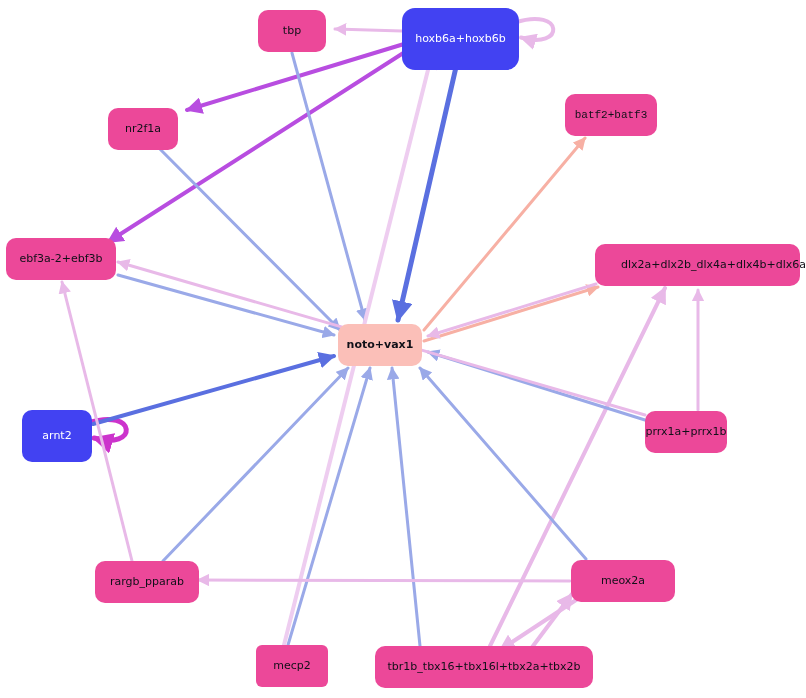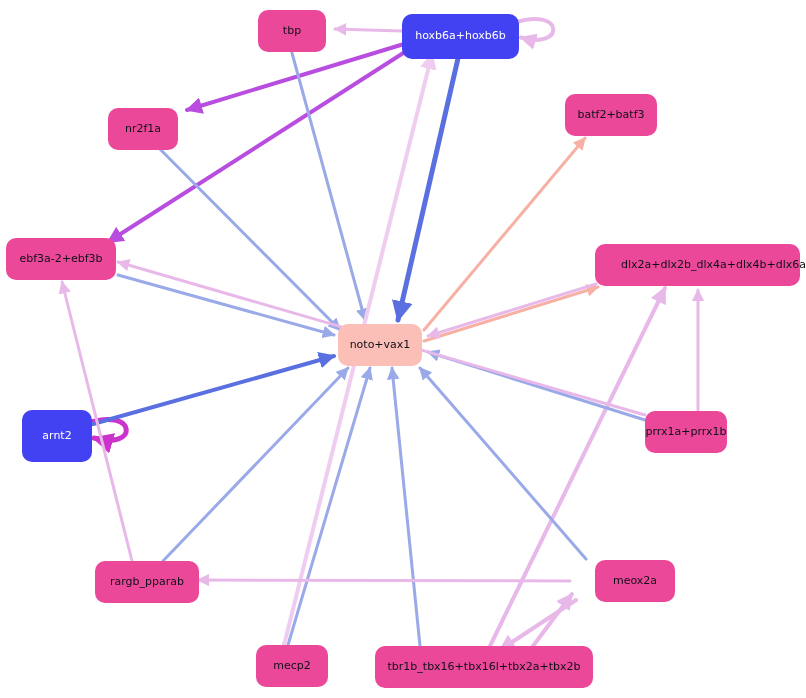--- a/index.html
+++ b/index.html
@@ -4,21 +4,21 @@
 <style>
   html,body{margin:0;padding:0;background:#ffffff;}
   body{width:806px;height:698px;font-family:"DejaVu Sans",sans-serif;overflow:hidden;}
   #graph{position:relative;width:806px;height:698px;background:#fff;}
   svg#edges{position:absolute;left:0;top:0;width:806px;height:698px;}
   .node{position:absolute;display:flex;align-items:center;justify-content:center;
         border-radius:10px;box-sizing:border-box;text-align:center;
         font-size:11px;line-height:1.1;white-space:nowrap;}
   .node.light{background:#ec4899;color:#101018;text-align:right;}
   .node.dark{background:#4242f2;color:#ffffff;}
-  .node.center{background:#fbbfb8;color:#101018;}
+  .node.center{background:#fbbfb8;color:#101018;font-weight:bold;}
   .nlabel{pointer-events:none;}
 </style>
 </head>
 <body>
 
 <div id="graph">
   <svg id="edges" viewBox="0 0 806 698" xmlns="http://www.w3.org/2000/svg">
       <defs>
         <marker id="arw-edge_pink" viewBox="0 0 10 10" refX="9" refY="5" markerWidth="4.2" markerHeight="4.2" orient="auto-start-reverse" markerUnits="strokeWidth">
           <path d="M 0 0 L 10 5 L 0 10 z" fill="#e8b9e8"></path>
@@ -66,50 +66,50 @@
       <path d="M 570 581 L 198 580" fill="none" stroke="#e8b9e8" stroke-width="3" stroke-linecap="round" marker-end="url(#arw-edge_pink)"></path>
       <path d="M 586 559 L 420 368" fill="none" stroke="#9aa9e8" stroke-width="3" stroke-linecap="round" marker-end="url(#arw-edge_blue)"></path>
       <path d="M 698 410 L 698 290" fill="none" stroke="#e8b9e8" stroke-width="3" stroke-linecap="round" marker-end="url(#arw-edge_pink)"></path>
       <path d="M 645 420 L 428 352" fill="none" stroke="#9aa9e8" stroke-width="3" stroke-linecap="round" marker-end="url(#arw-edge_blue)"></path>
       <path d="M 645 415 L 118 262" fill="none" stroke="#e8b9e8" stroke-width="3" stroke-linecap="round" marker-end="url(#arw-edge_pink)"></path>
     </svg>
   <div id="nodelayer">
       <div class="node light" style="left: 258px; top: 10px; width: 68px; height: 42px;">
         <span class="nlabel">tbp</span>
       </div>
-      <div class="node dark" style="left: 402px; top: 14px; width: 117px; height: 45px;">
+      <div class="node dark" style="left: 402px; top: 8px; width: 117px; height: 62px; border-radius: 13px;">
         <span class="nlabel">hoxb6a+hoxb6b</span>
       </div>
       <div class="node light" style="left: 108px; top: 96px; width: 70px; height: 42px; margin-top: 12px;">
         <span class="nlabel">nr2f1a</span>
       </div>
-      <div class="node light" style="left: 565px; top: 94px; width: 92px; height: 42px;">
+      <div class="node light" style="left: 565px; top: 94px; width: 92px; height: 42px; font-family: Liberation Mono, monospace;">
         <span class="nlabel">batf2+batf3</span>
       </div>
       <div class="node light" style="left: 6px; top: 238px; width: 110px; height: 42px;">
         <span class="nlabel">ebf3a-2+ebf3b</span>
       </div>
       <div class="node light" style="left: 595px; top: 244px; width: 205px; height: 42px; padding-left: 32px;">
         <span class="nlabel">dlx2a+dlx2b_dlx4a+dlx4b+dlx6a</span>
       </div>
       <div class="node center" style="left: 338px; top: 324px; width: 84px; height: 42px;">
         <span class="nlabel">noto+vax1</span>
       </div>
       <div class="node dark" style="left: 22px; top: 410px; width: 70px; height: 52px;">
         <span class="nlabel">arnt2</span>
       </div>
       <div class="node light" style="left: 645px; top: 411px; width: 82px; height: 42px;">
         <span class="nlabel">prrx1a+prrx1b</span>
       </div>
       <div class="node light" style="left: 95px; top: 561px; width: 104px; height: 42px;">
         <span class="nlabel">rargb_pparab</span>
       </div>
-      <div class="node light" style="left: 571px; top: 560px; width: 80px; height: 42px; margin-left: 24px;">
+      <div class="node light" style="left: 571px; top: 560px; width: 104px; height: 42px;">
         <span class="nlabel">meox2a</span>
       </div>
-      <div class="node light" style="left: 256px; top: 645px; width: 72px; height: 42px;">
+      <div class="node light" style="left: 256px; top: 645px; width: 72px; height: 42px; border-radius: 6px;">
         <span class="nlabel">mecp2</span>
       </div>
       <div class="node light" style="left: 348px; top: 646px; width: 218px; height: 42px; margin-left: 27px;">
         <span class="nlabel">tbr1b_tbx16+tbx16l+tbx2a+tbx2b</span>
       </div>
     </div>
 </div>
 
 </body></html>

